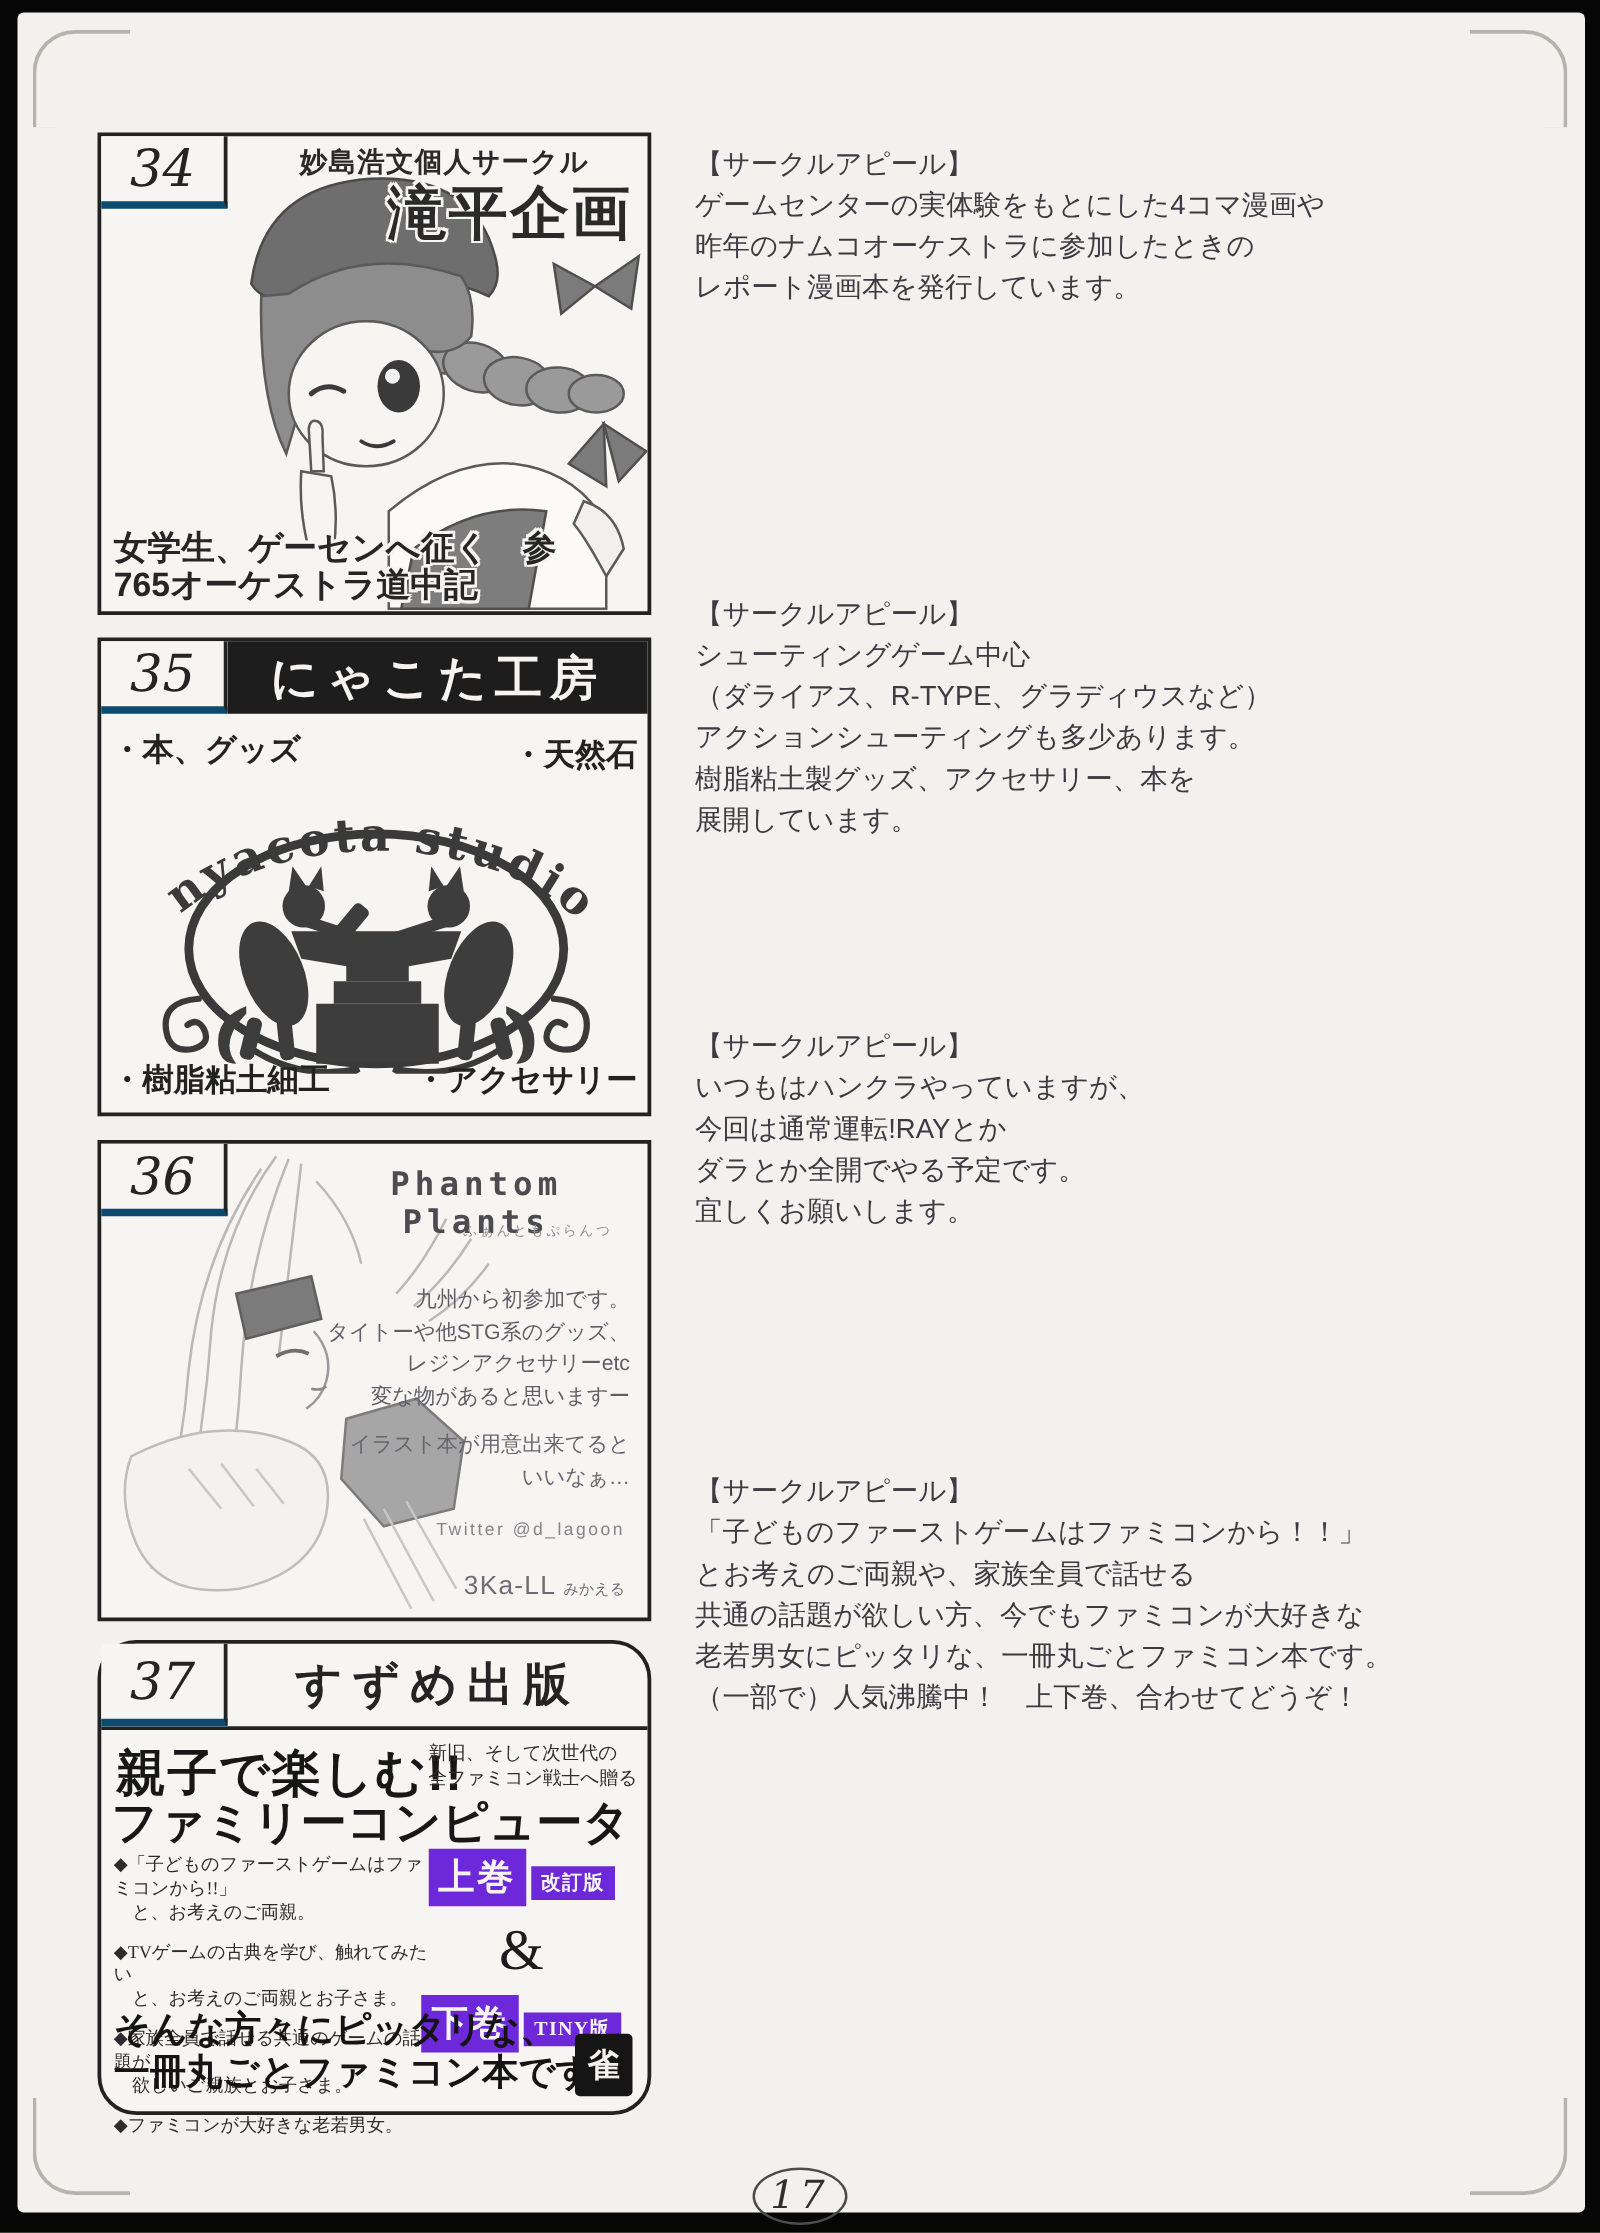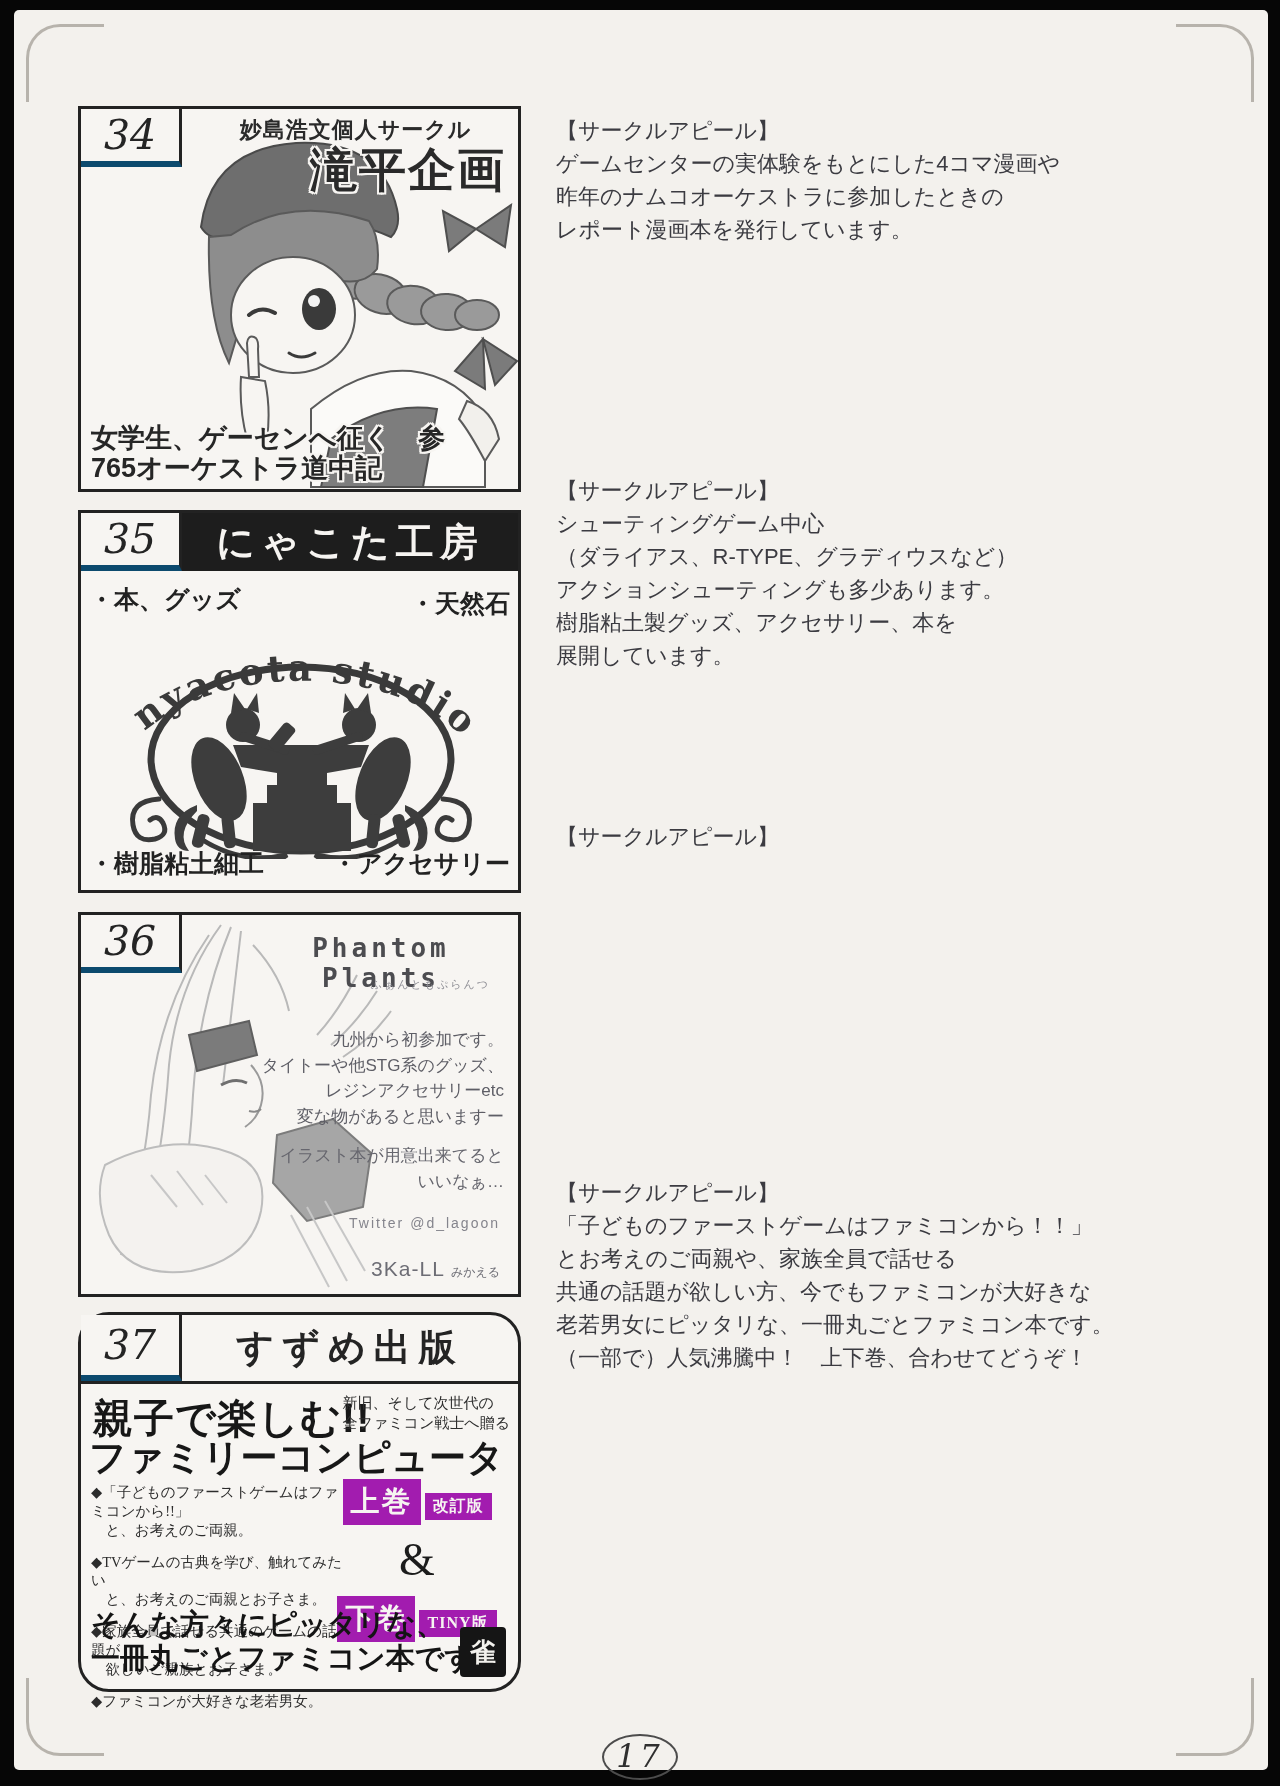--- a/index.html
+++ b/index.html
@@ -59,21 +59,21 @@
   .e37-numbox { height:66px; }
   .e37-divider { position:absolute; left:0; right:0; top:66px; height:3px; background:#222; }
   .e37-t1 { position:absolute; left:12px; top:76px; font-size:40px; font-weight:700; color:#171717; letter-spacing:1px; }
   .e37-t2 { position:absolute; left:8px; top:118px; font-size:37px; font-weight:900; color:#171717; letter-spacing:0px; }
   .e37-dedication { position:absolute; right:8px; top:78px; font-size:15px; color:#2e2e2e; line-height:1.35; }
   .e37-bullets { position:absolute; left:10px; top:168px; width:260px;
                  font-family:"Liberation Serif","DejaVu Serif",serif;
                  font-size:14.5px; color:#2c2c2c; line-height:1.3; }
   .e37-bullets div { margin-bottom:13px; }
   .e37-badges { position:absolute; right:6px; top:164px; width:190px; text-align:center; }
-  .badge { display:inline-block; background:#a21caf; color:#f6f4f1; font-weight:900;
+  .badge { display:inline-block; background:#6d28d9; color:#f6f4f1; font-weight:900;
            font-family:"Liberation Serif","DejaVu Serif",serif; padding:3px 8px; margin:0 2px; }
   .badge.b-big { font-size:29px; letter-spacing:2px; }
   .badge.b-mid { font-size:16px; letter-spacing:1px; }
   .e37-amp { font-family:"Liberation Serif","DejaVu Serif",serif; font-size:46px; color:#1c1c1c; margin:8px 0 10px; }
   .e37-closing { position:absolute; left:10px; bottom:14px; font-size:29px; font-weight:900;
                  color:#141414; line-height:1.18; letter-spacing:0; }
   .e37-logo { position:absolute; right:12px; bottom:12px; width:46px; height:50px; background:#151515;
               border-radius:4px; display:flex; align-items:center; justify-content:center; }
   .e37-logo span { color:#f3f1ed; font-size:26px; font-weight:900; }
 
@@ -298,20 +298,24 @@
   <div class="appeal" style="top:474px;">
     <div class="ah">【サークルアピール】</div>
     <div class="ml">シューティングゲーム中心
 （ダライアス、R-TYPE、グラディウスなど）
 アクションシューティングも多少あります。
 樹脂粘土製グッズ、アクセサリー、本を
 展開しています。</div>
   </div>
   <div class="appeal" style="top:820px;">
     <div class="ah">【サークルアピール】</div>
+    <div class="ml">いつもはハンクラやっていますが、
+今回は通常運転!RAYとか
+ダラとか全開でやる予定です。
+宜しくお願いします。</div>
   </div>
   <div class="appeal" style="top:1176px;">
     <div class="ah">【サークルアピール】</div>
     <div class="ml">「子どものファーストゲームはファミコンから！！」
 とお考えのご両親や、家族全員で話せる
 共通の話題が欲しい方、今でもファミコンが大好きな
 老若男女にピッタリな、一冊丸ごとファミコン本です。
 （一部で）人気沸騰中！　上下巻、合わせてどうぞ！</div>
   </div>
 

